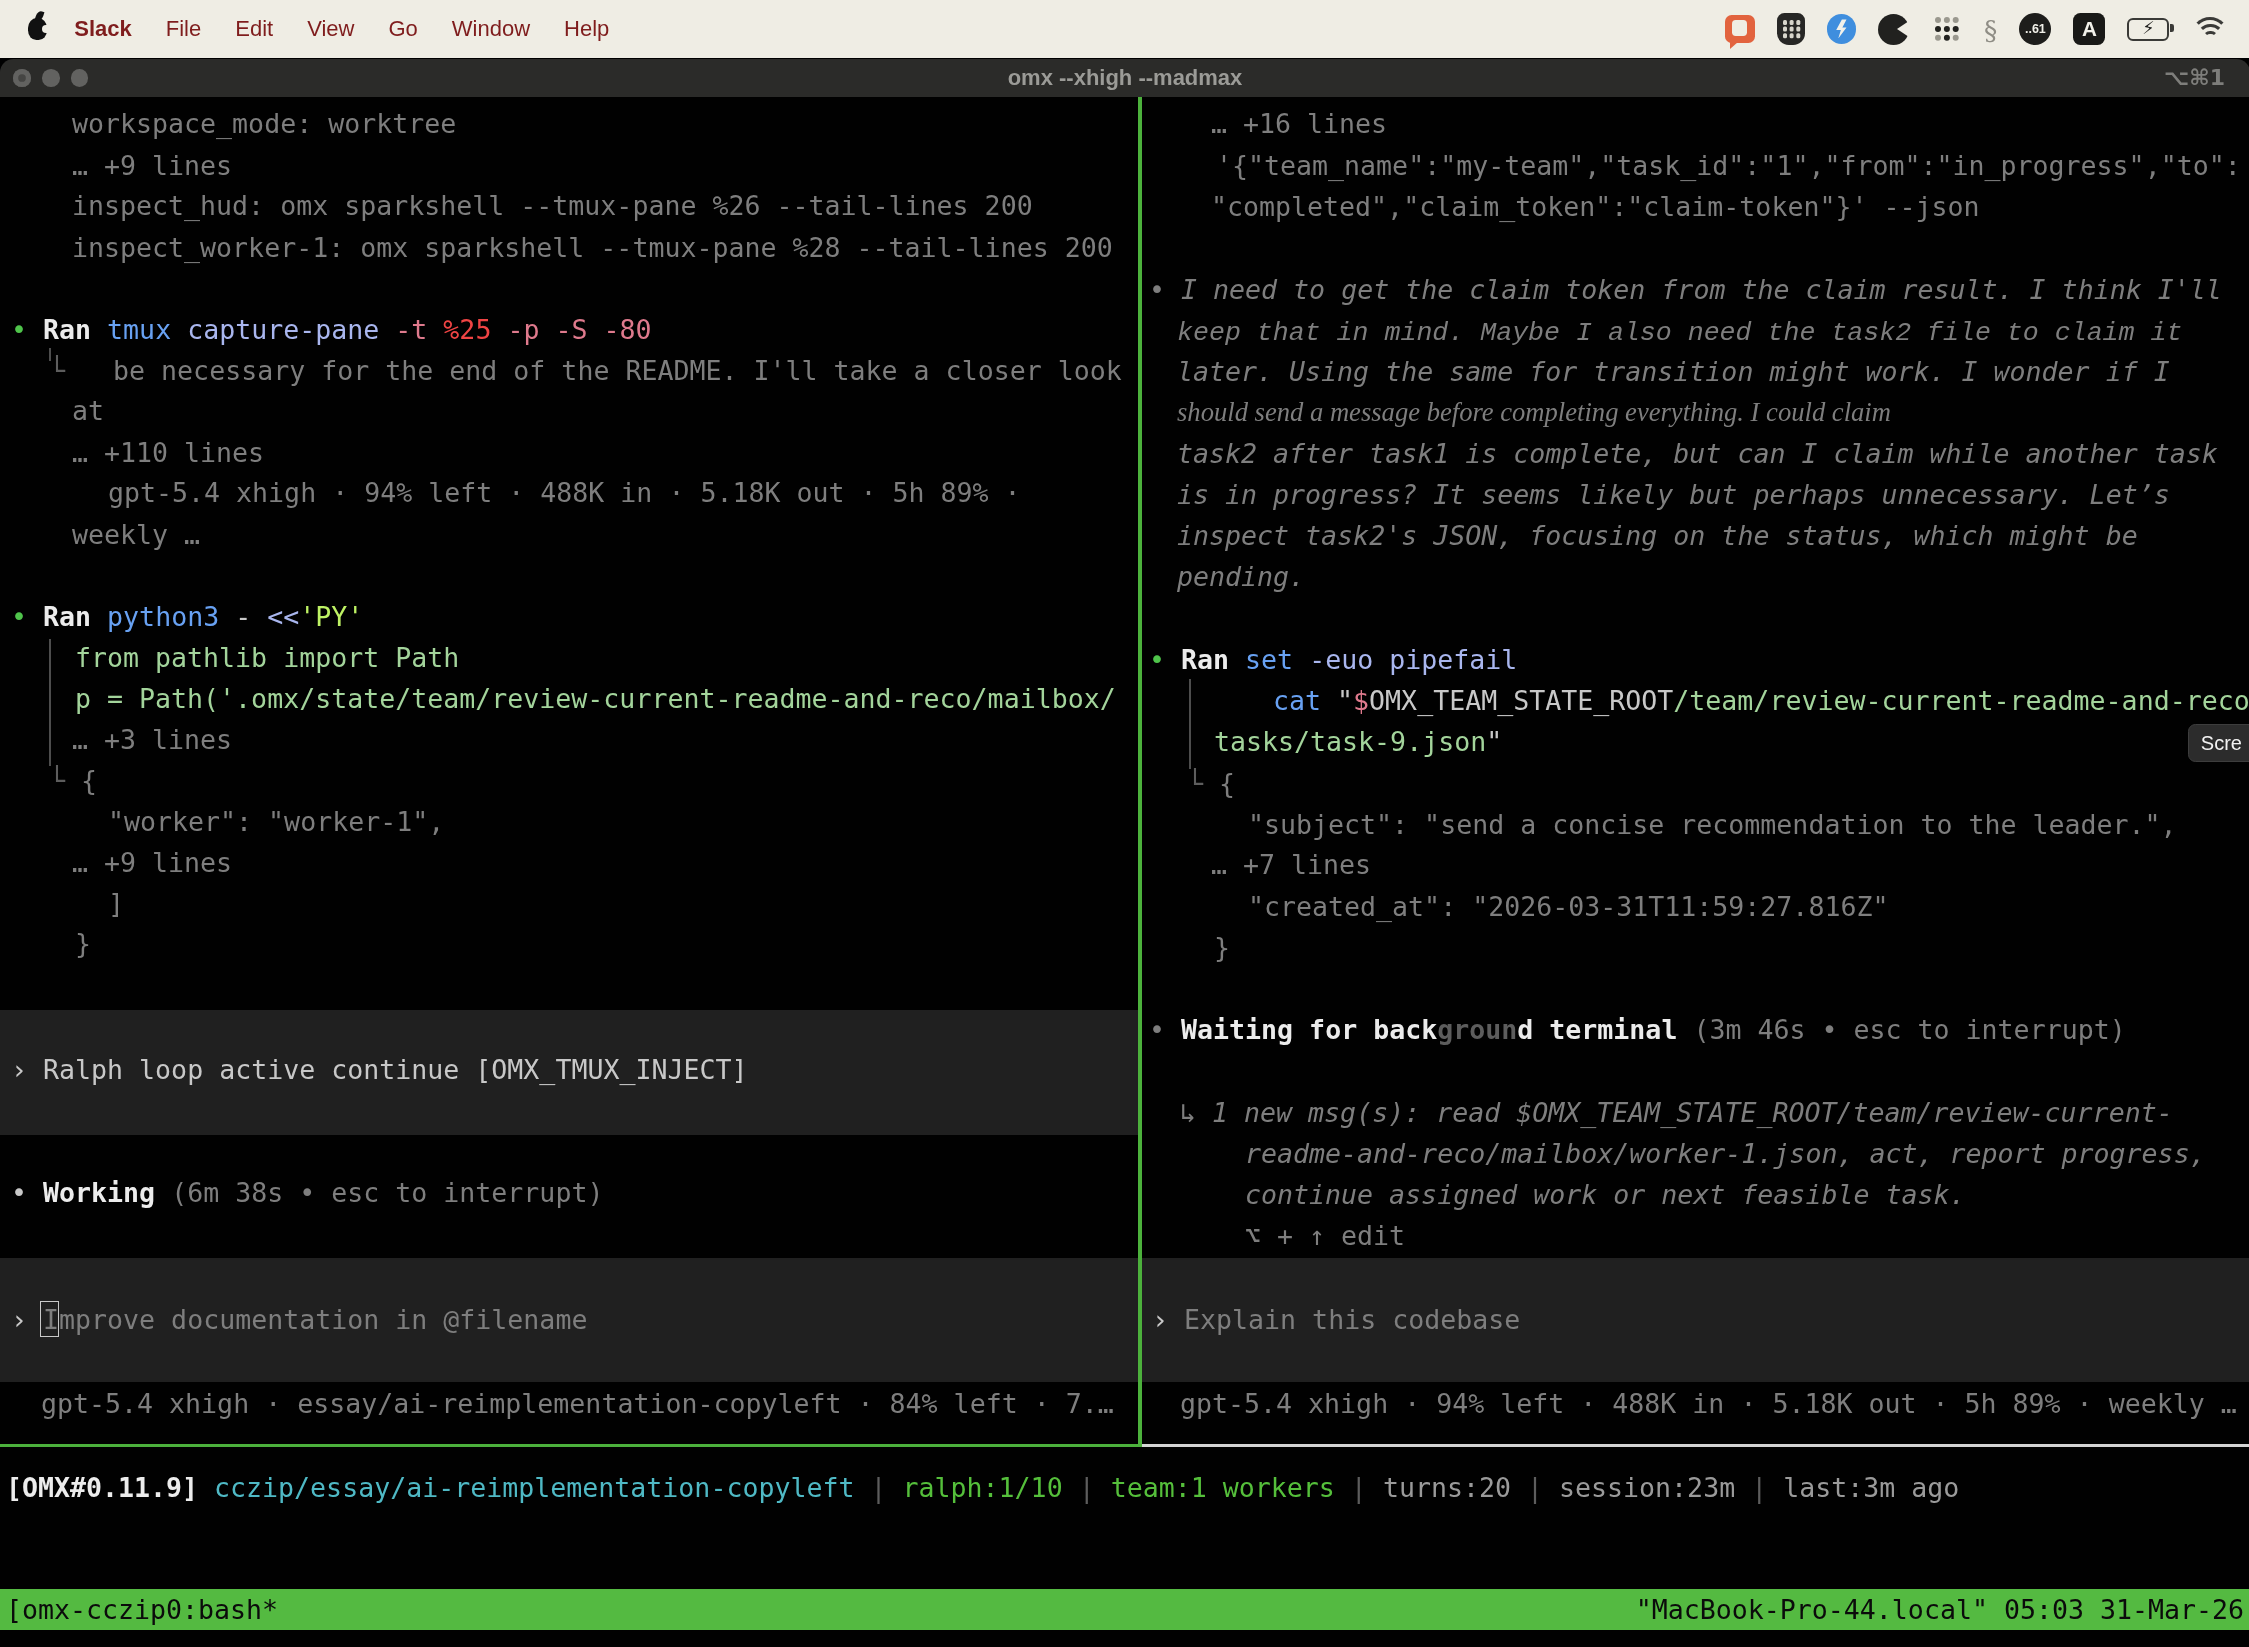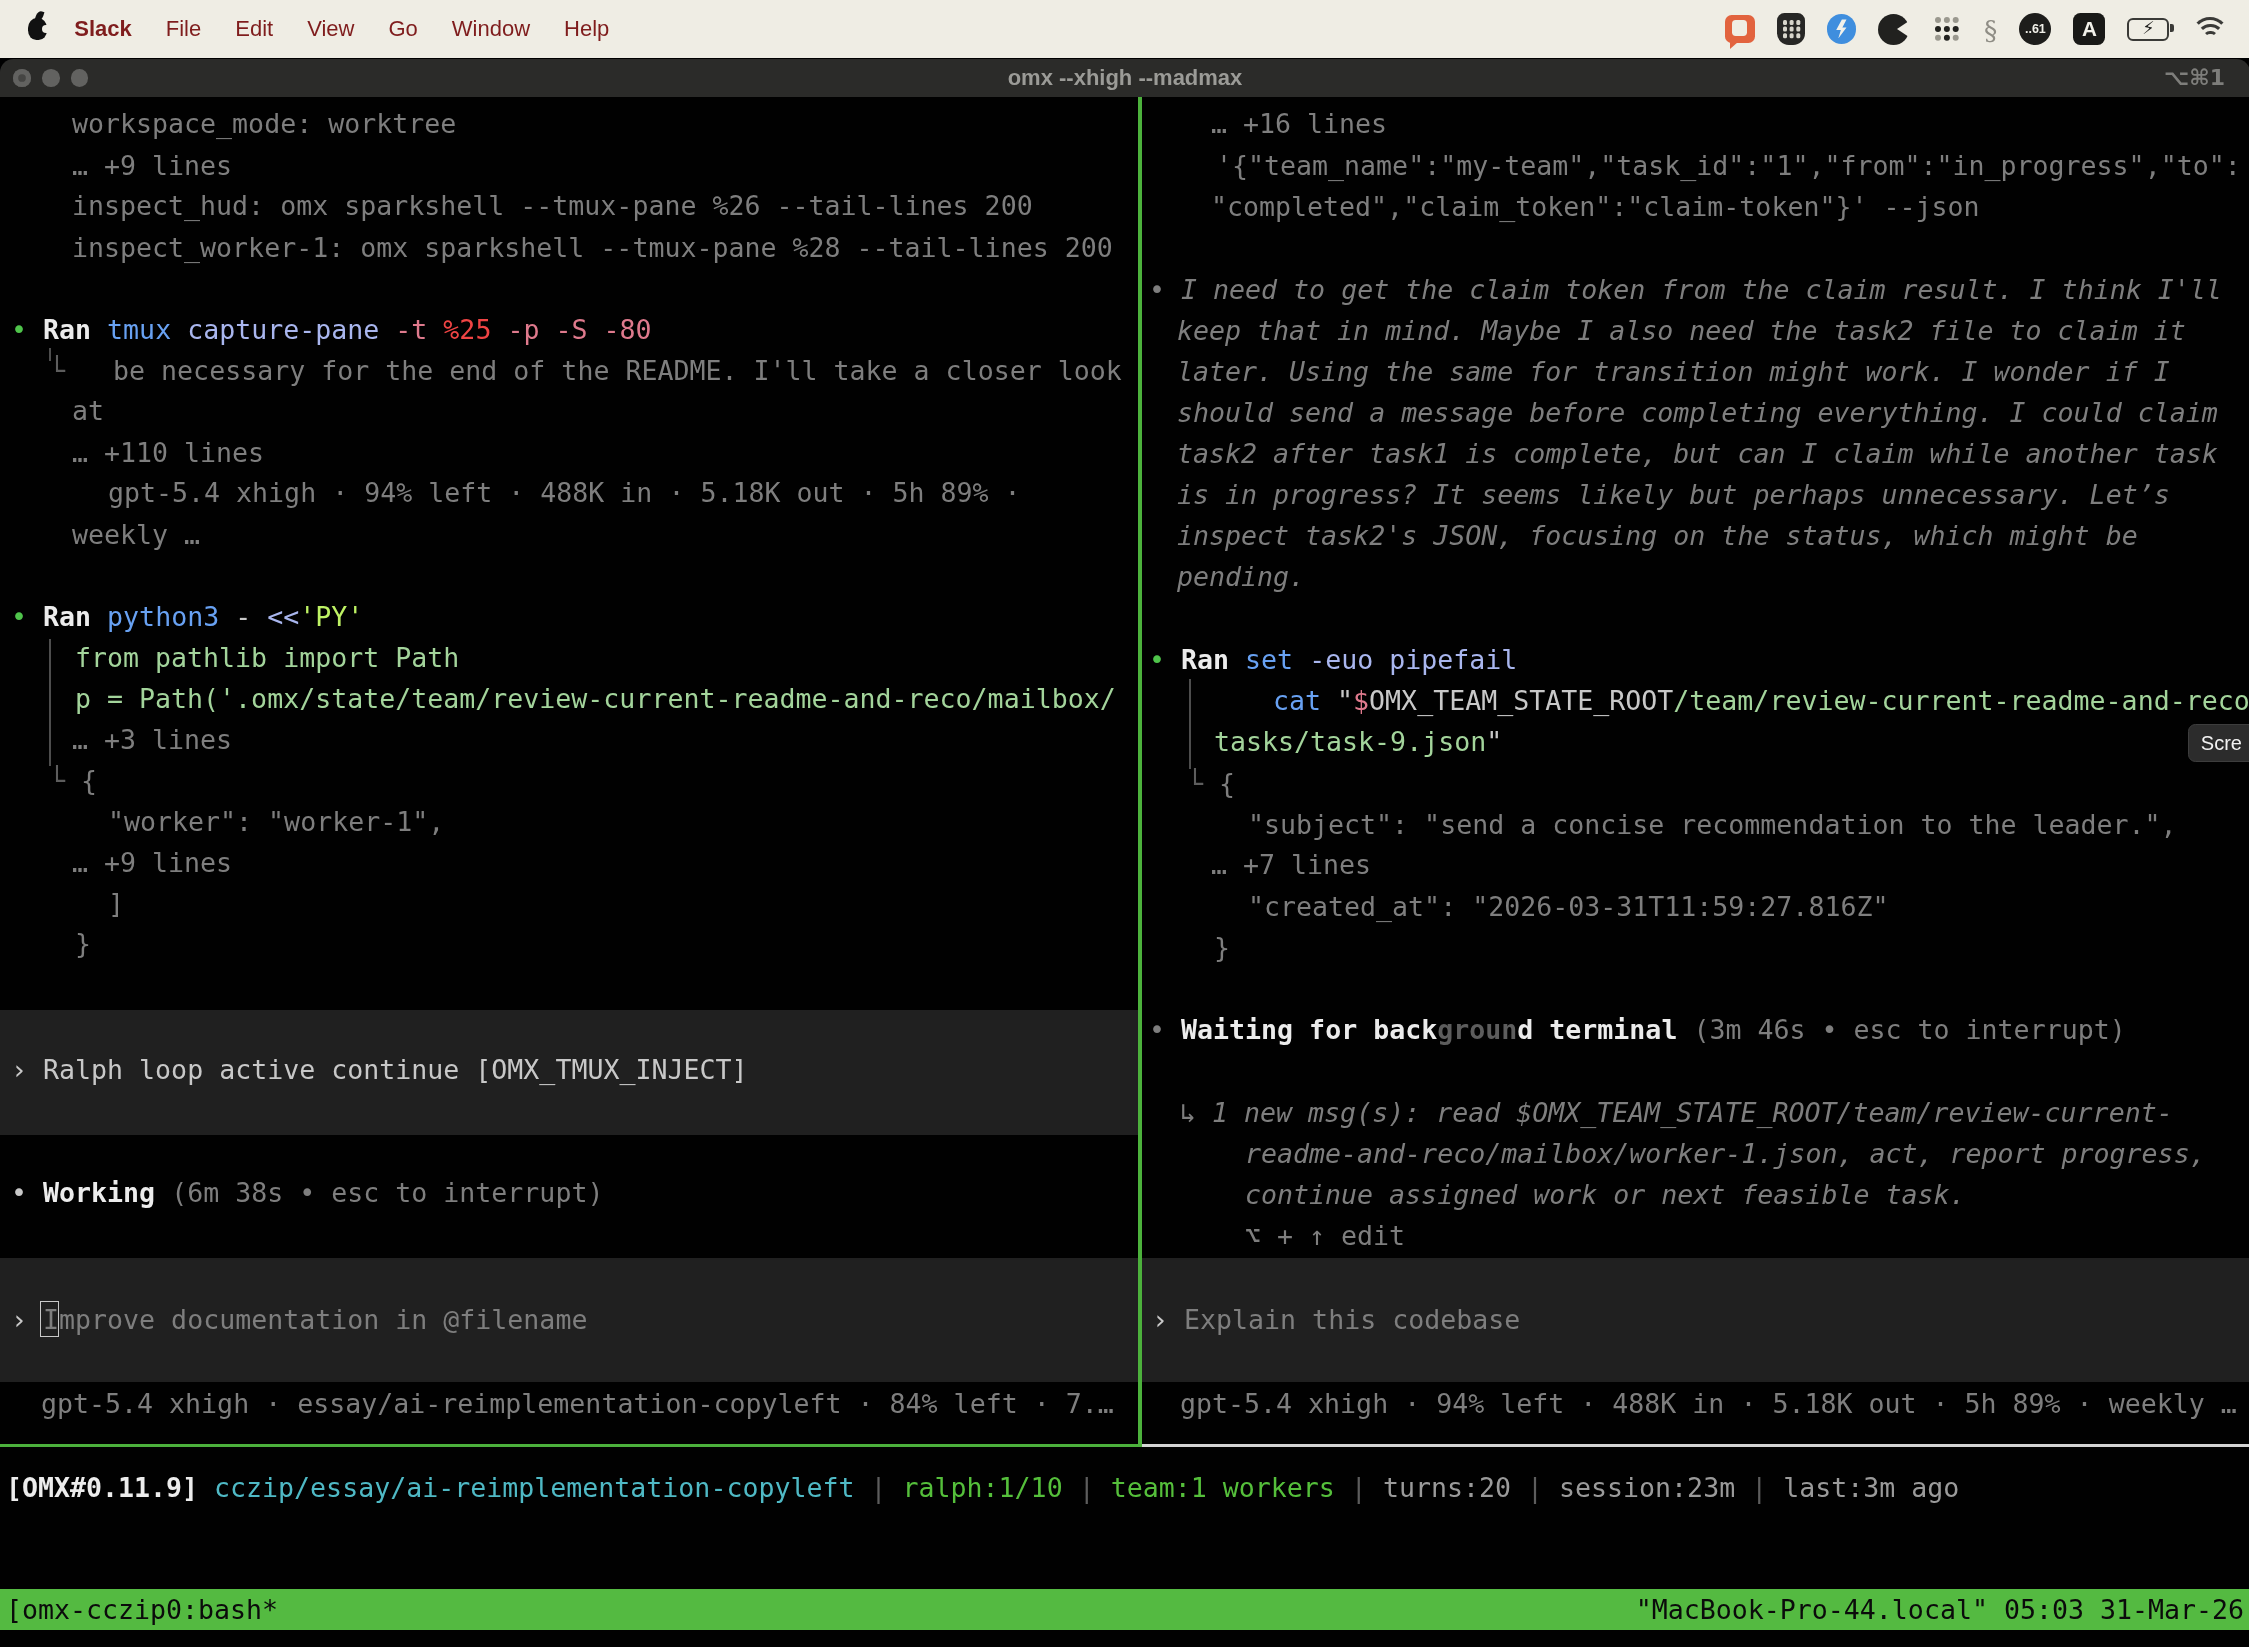--- a/index.html
+++ b/index.html
@@ -160,23 +160,23 @@
       <div class="line" style="top: 1049px; left: 11px;"><span class="c-lg">›</span><span class="c-g"> </span><span class="c-lg">Ralph loop active continue [OMX_TMUX_INJECT]</span></div>
       <div class="line" style="top: 1172px; left: 11px;"><span class="c-lg">•</span><span class="c-g"> </span><span class="c-w" style="font-weight: bold;">Working</span><span class="c-g"> </span><span class="c-g">(6m 38s • esc to interrupt)</span></div>
       <div class="line" style="top: 1299px; left: 11px;"><span class="c-lg">›</span><span class="c-g"> </span><span class="c-g">Improve documentation in @filename</span></div>
       <div class="line" style="top: 1383px; left: 41px;"><span class="c-g">gpt-5.4 xhigh · essay/ai-reimplementation-copyleft · 84% left · 7.…</span></div>
     </div>
   <div id="lines-right">
       <div class="line" style="top: 103px; left: 1211px;"><span class="c-g">… +16 lines</span></div>
       <div class="line" style="top: 145px; left: 1216px;"><span class="c-g">'{"team_name":"my-team","task_id":"1","from":"in_progress","to":</span></div>
       <div class="line" style="top: 186px; left: 1211px;"><span class="c-g">"completed","claim_token":"claim-token"}' --json</span></div>
       <div class="line" style="top: 269px; left: 1149px;"><span class="c-g">•</span><span class="c-g"> </span><span class="c-g" style="font-style: italic;">I need to get the claim token from the claim result. I think I'll</span></div>
-      <div class="line" style="top: 310px; left: 1177px;"><span class="c-g" style="font-style: italic;">keep that in mind. Maybe I also need the task2 file to claim it</span></div>
+      <div class="line" style="top: 310px; left: 1177px;"><span class="c-g" style="font-style: italic; font-family: Liberation Mono, monospace;">keep that in mind. Maybe I also need the task2 file to claim it</span></div>
       <div class="line" style="top: 351px; left: 1177px;"><span class="c-g" style="font-style: italic;">later. Using the same for transition might work. I wonder if I</span></div>
-      <div class="line" style="top: 392px; left: 1177px;"><span class="c-g" style="font-style: italic;">should send a message before completing everything. I could claim</span></div>
+      <div class="line" style="top: 392px; left: 1177px; font-family: Liberation Serif, serif;"><span class="c-g" style="font-style: italic;">should send a message before completing everything. I could claim</span></div>
       <div class="line" style="top: 433px; left: 1177px;"><span class="c-g" style="font-style: italic;">task2 after task1 is complete, but can I claim while another task</span></div>
       <div class="line" style="top: 474px; left: 1177px;"><span class="c-g" style="font-style: italic;">is in progress? It seems likely but perhaps unnecessary. Let’s</span></div>
       <div class="line" style="top: 515px; left: 1177px;"><span class="c-g" style="font-style: italic;">inspect task2's JSON, focusing on the status, which might be</span></div>
       <div class="line" style="top: 556px; left: 1177px;"><span class="c-g" style="font-style: italic;">pending.</span></div>
       <div class="line" style="top: 639px; left: 1149px;"><span class="c-gb">•</span><span class="c-g"> </span><span class="c-w" style="font-weight: bold;">Ran</span><span class="c-g"> </span><span class="c-bl">set</span><span class="c-g"> </span><span class="c-pe">-euo</span><span class="c-g"> </span><span class="c-pe">pipefail</span></div>
       <div class="line" style="top: 680px; left: 1273px;"><span class="c-bl">cat</span><span class="c-g"> </span><span class="c-lg">"</span><span class="c-pk">$</span><span class="c-lg">OMX_TEAM_STATE_ROOT</span><span class="c-cg">/team/review-current-readme-and-reco/</span></div>
       <div class="line" style="top: 721px; left: 1214px;"><span class="c-cg">tasks/task-9.json</span><span class="c-lg">"</span></div>
       <div class="line" style="top: 763px; left: 1187px;"><span class="c-dim">└ </span><span class="c-g">{</span></div>
       <div class="line" style="top: 804px; left: 1248px;"><span class="c-g">"subject": "send a concise recommendation to the leader.",</span></div>
       <div class="line" style="top: 844px; left: 1211px;"><span class="c-g">… +7 lines</span></div>

